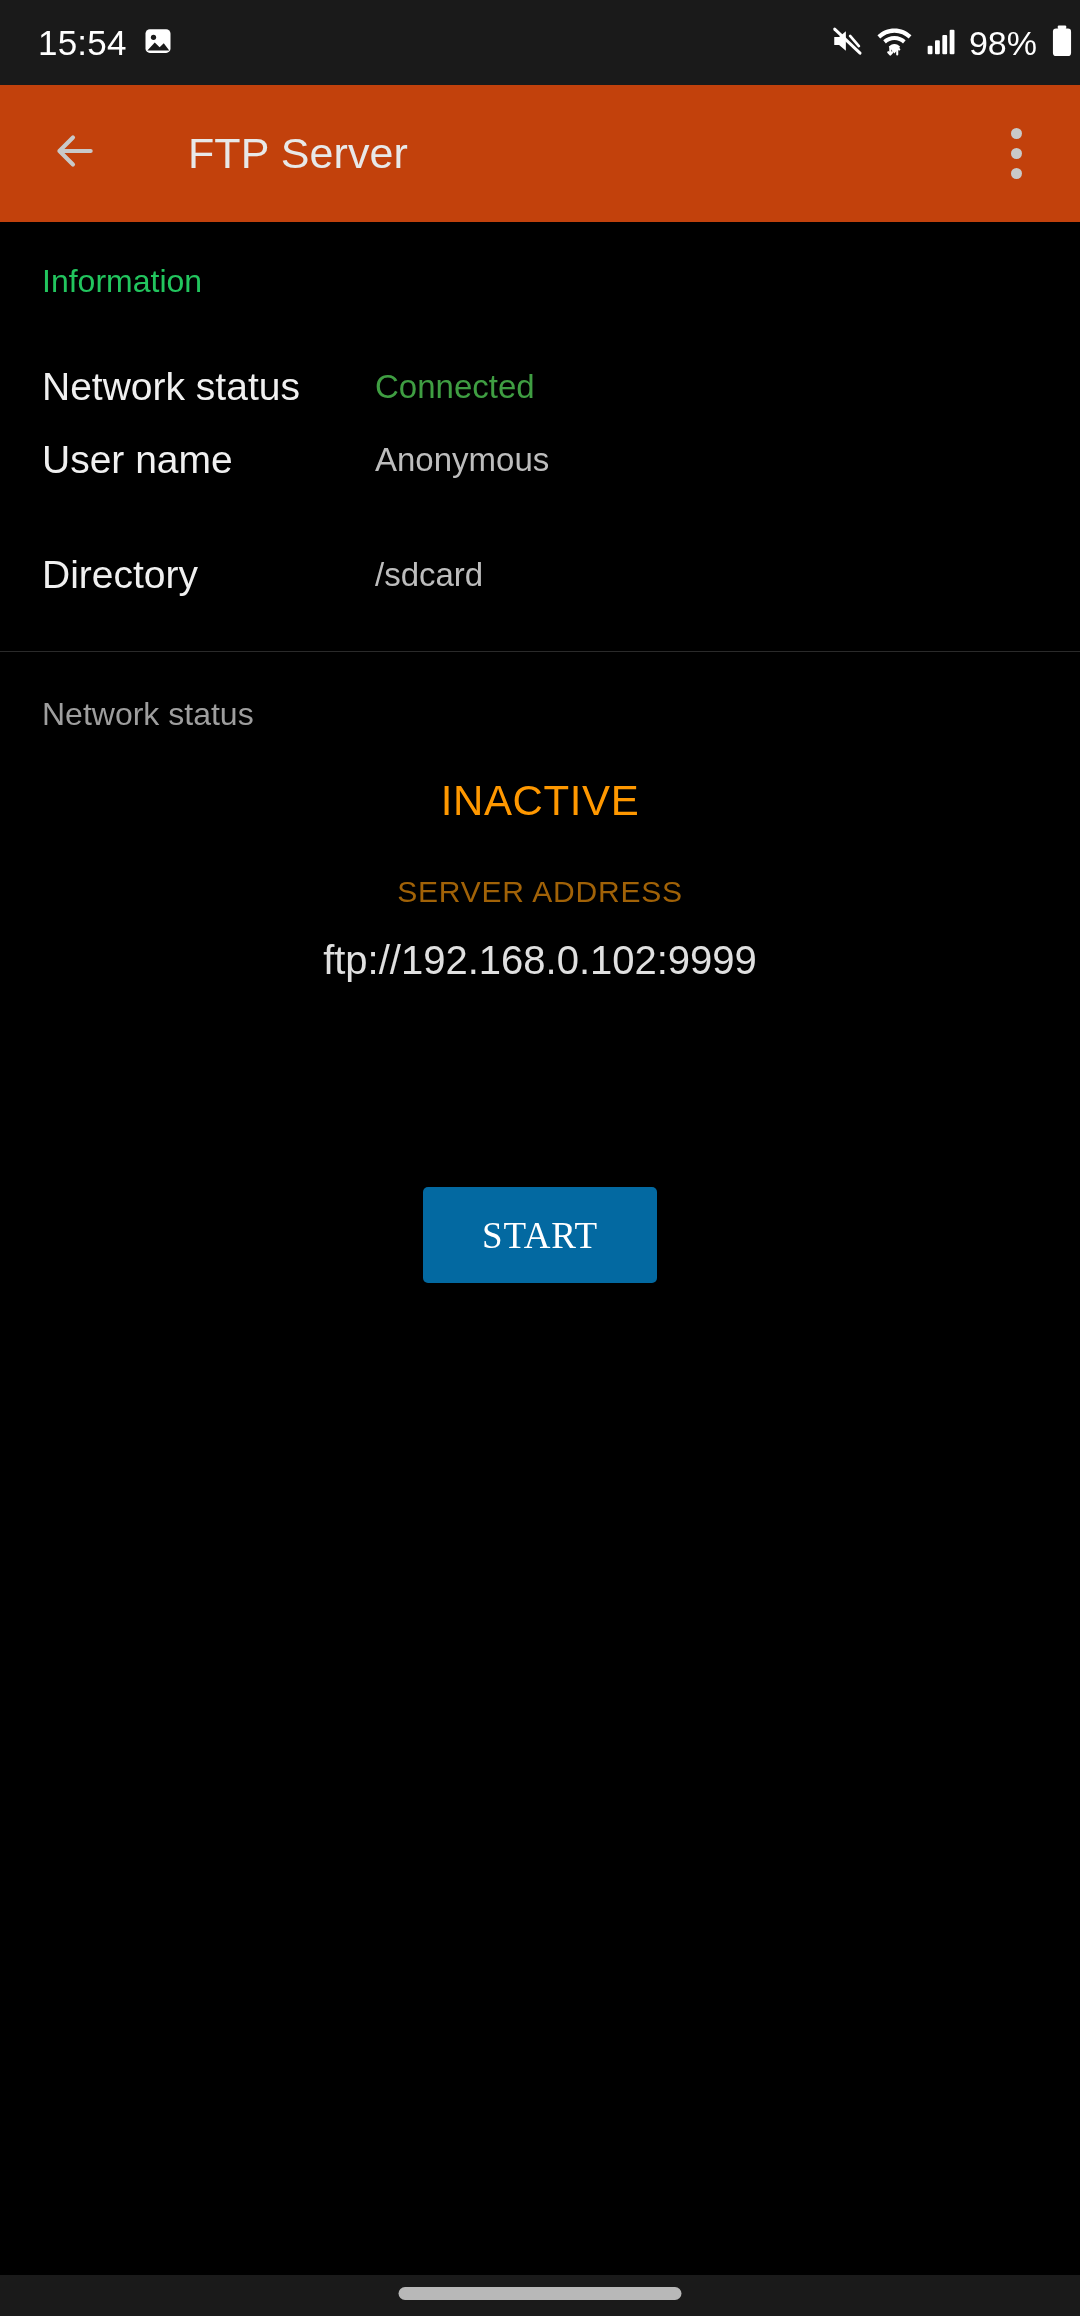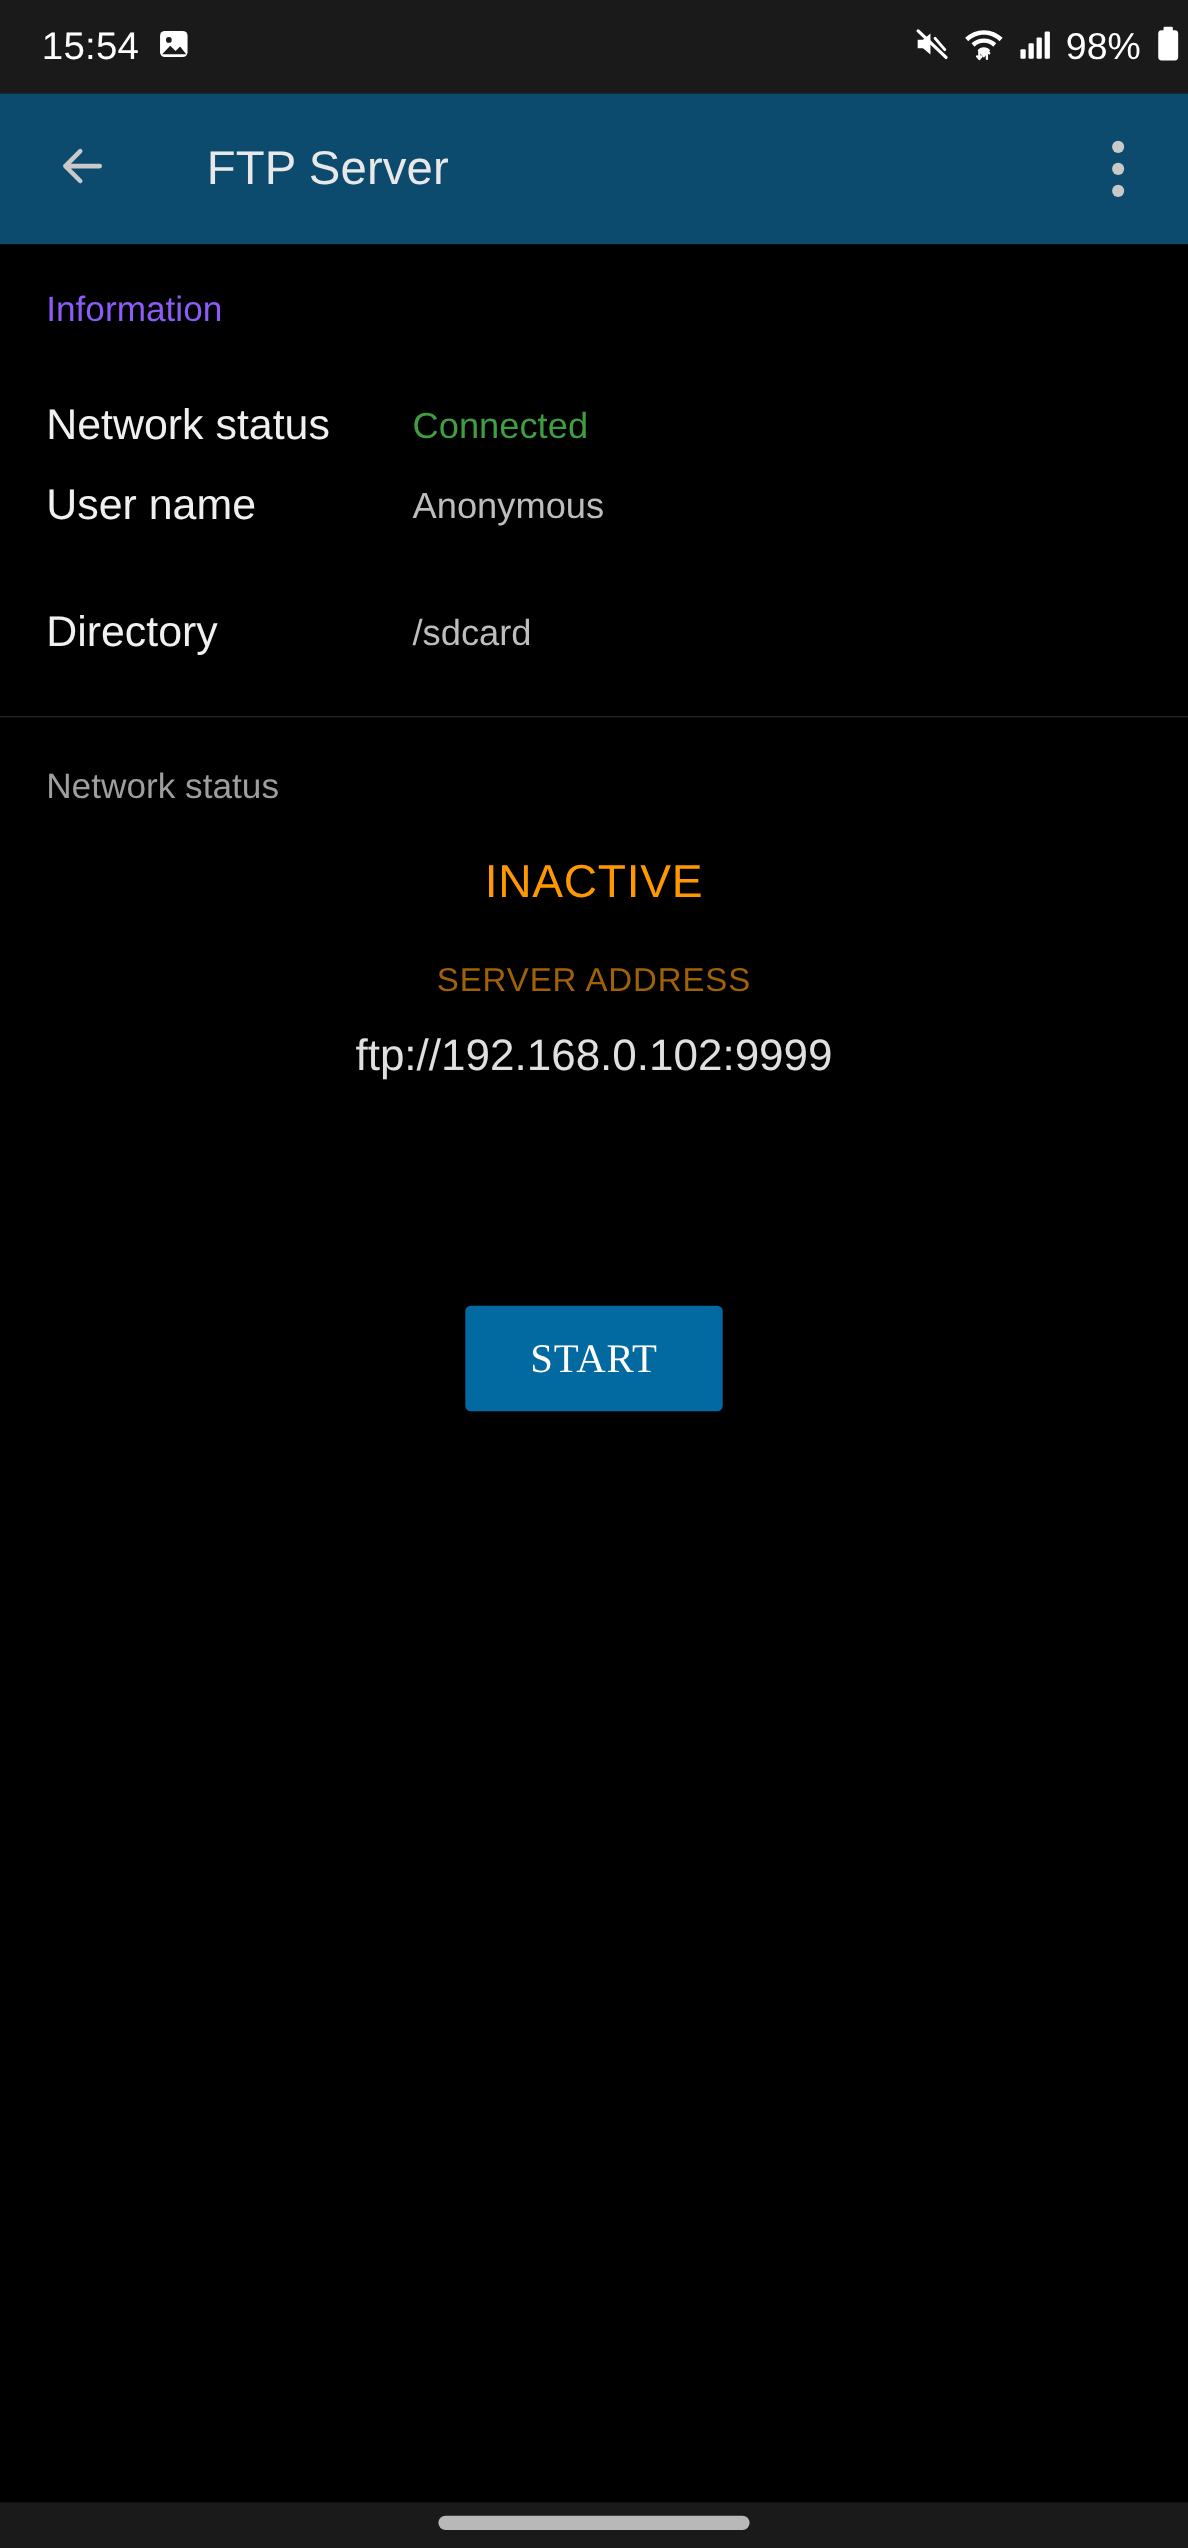--- a/index.html
+++ b/index.html
@@ -52,21 +52,21 @@
     font-size: 34px;
     line-height: 1;
     letter-spacing: 0px;
   }
 
   
   #app-bar {
     position: absolute;
     left: 0; top: 85px;
     width: 1080px; height: 137px;
-    background: #0c4a6e;
+    background: #c2410c;
   }
   #back-button {
     position: absolute;
     left: 36px; top: 30px;
     width: 76px; height: 76px;
     display: flex;
     align-items: center;
     justify-content: center;
   }
   #app-title {
@@ -97,21 +97,21 @@
 
   
   #information-section {
     position: absolute;
     left: 0; top: 222px;
     width: 1080px;
   }
   #information-header {
     position: absolute;
     left: 42px; top: 43px;
-    color: #8b5cf6;
+    color: #22c55e;
     font-size: 32px;
     line-height: 1;
   }
   .info-row {
     position: absolute;
     left: 0;
     width: 1080px;
     height: 40px;
   }
   .info-label {

